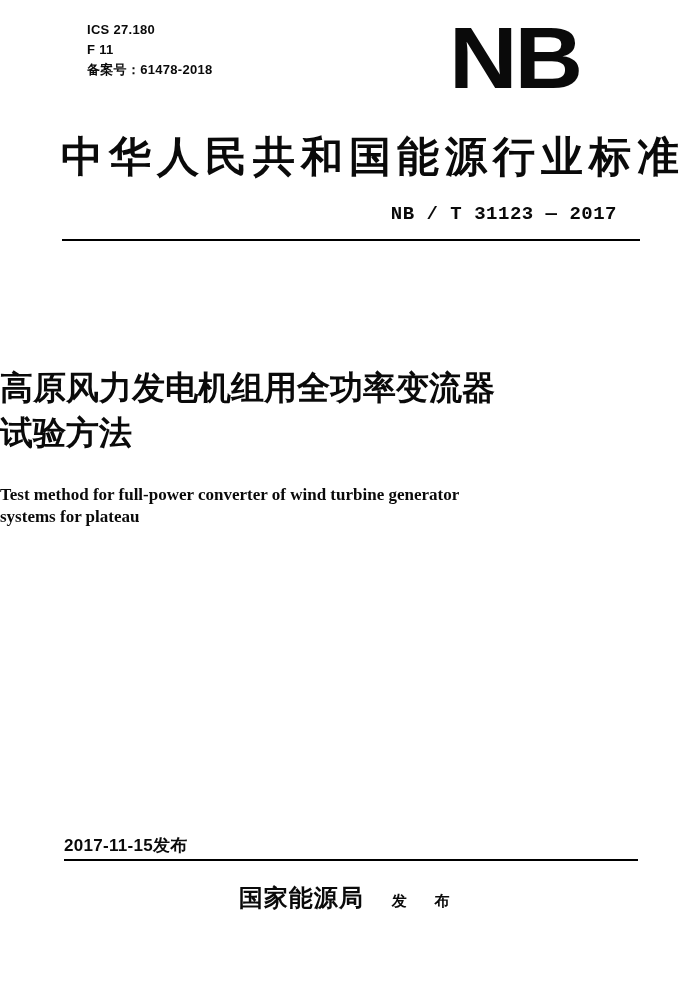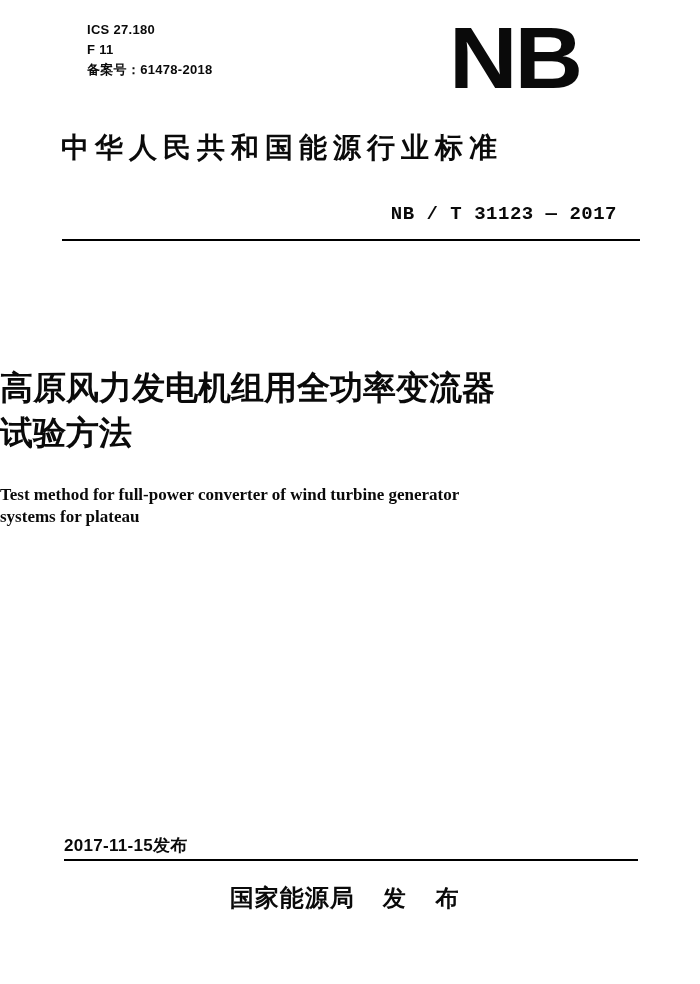--- a/index.html
+++ b/index.html
@@ -23,21 +23,21 @@
   }
   .nb-logo {
     position:absolute; left:449px; top:14px;
     font-size:95px; line-height:1; font-weight:900;
     letter-spacing:-3px;
     transform:scaleY(0.92);
     transform-origin:top left;
   }
   .category-title {
     position:absolute; left:61px; top:129px;
-    font-size:28px; font-weight:bold;
+    font-size:42px; font-weight:bold;
     letter-spacing:6px; white-space:nowrap;
   }
   .standard-number {
     position:absolute; right:83px; top:203px;
     font-size:19px; font-weight:bold; letter-spacing:0.5px;
     white-space:nowrap;
     font-family:Liberation Mono, monospace;
   }
   .rule-top {
     position:absolute; left:62px; right:60px; top:239px;
@@ -62,21 +62,21 @@
   .rule-bottom {
     position:absolute; left:64px; right:62px; top:859px;
     height:2px; background:#000;
   }
   .issuer-row {
     position:absolute; left:0; right:0; top:882px;
     text-align:center; font-weight:bold;
     white-space:nowrap;
   }
   .issuer-name { font-size:24px; letter-spacing:1px; }
-  .publish-label { font-size:23px; letter-spacing:12px; margin-left:28px; }
+  .publish-label { font-size:15px; letter-spacing:12px; margin-left:28px; }
 </style>
 </head>
 <body>
 
 <div id="page">
 
   <div class="ics-block sans">
     <div>ICS 27.180</div>
     <div>F 11</div>
     <div>备案号：61478-2018</div>

